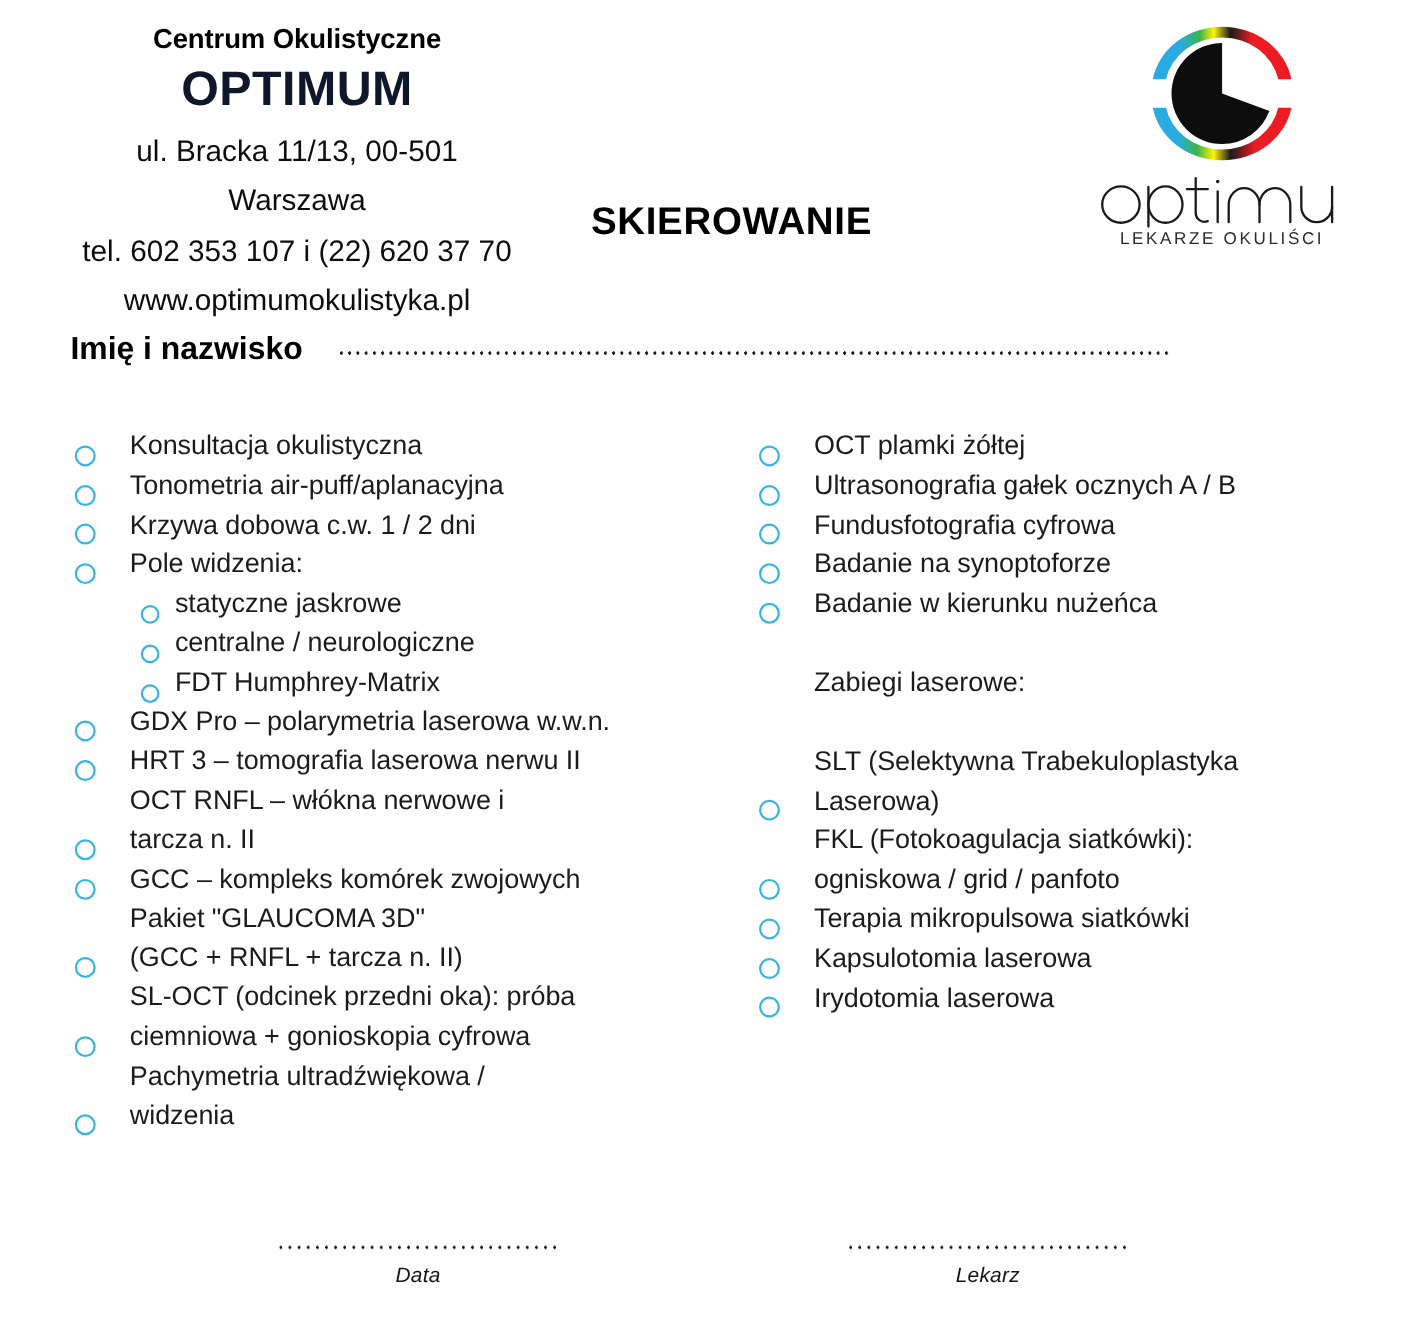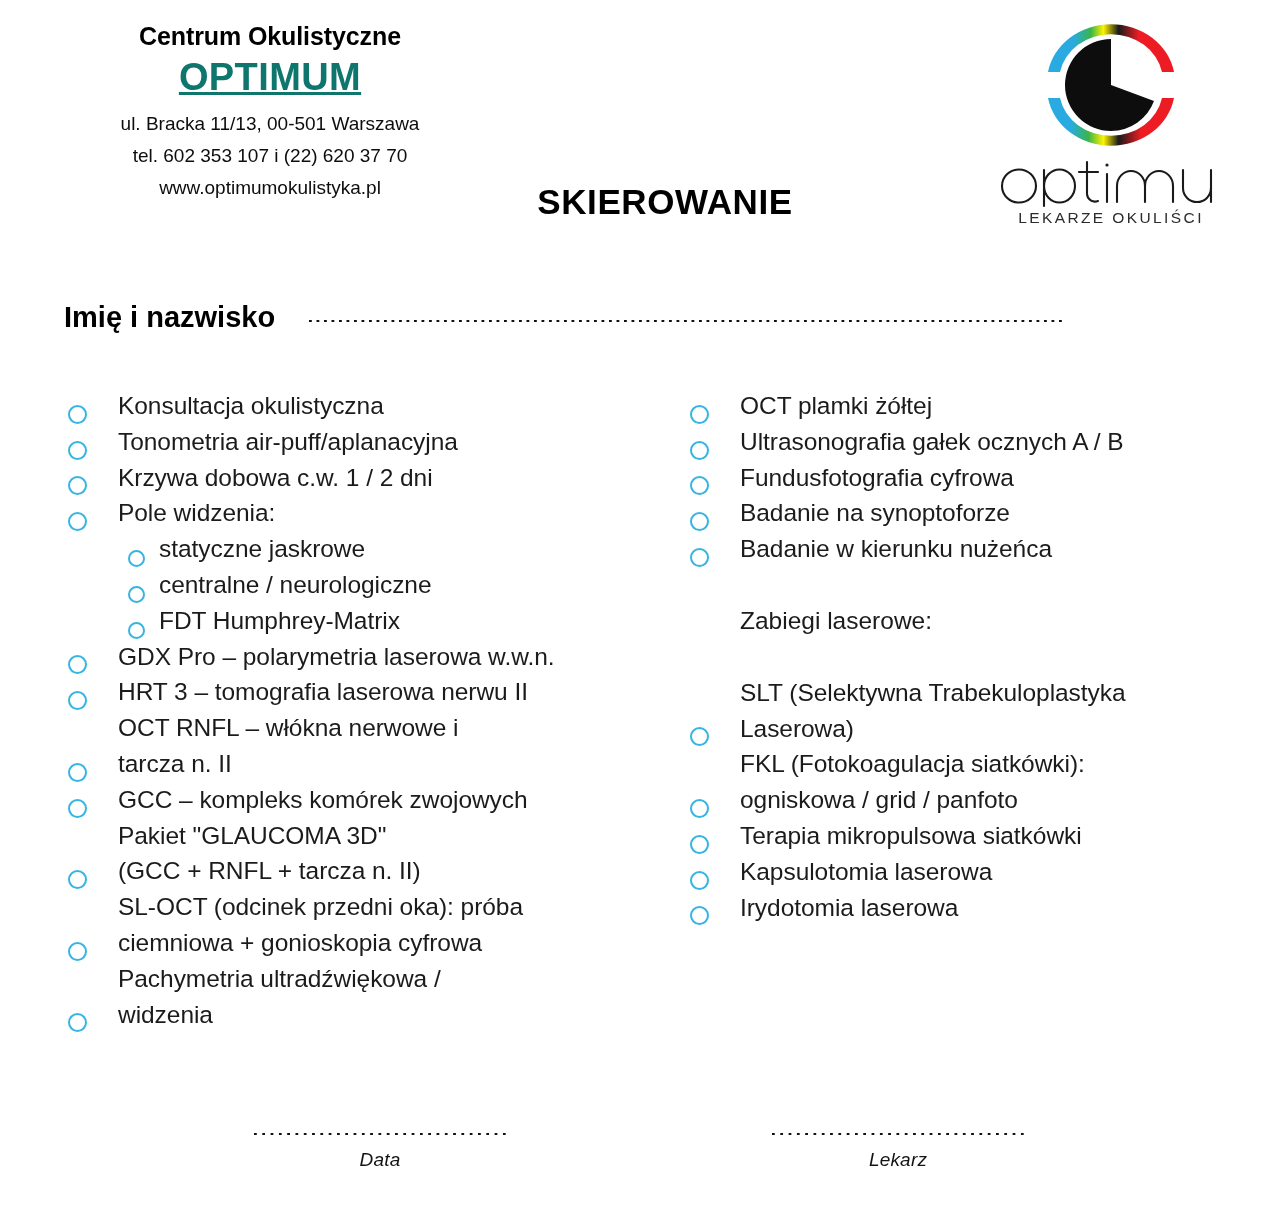--- a/index.html
+++ b/index.html
@@ -32,30 +32,29 @@
     text-align: center;
   }
   .clinic-name {
     font-size: 25px;
     font-weight: bold;
     letter-spacing: -0.1px;
     line-height: 1.16;
     color: #000;
   }
   .clinic-brand {
-    font-size: 38px;
+    font-size: 44px;
     font-weight: bold;
     letter-spacing: 0.4px;
     line-height: 1.18;
     margin-top: 4px;
-    color: #0f766e;
-    text-decoration: underline;
+    color: #0f172a;
   }
   .clinic-line {
-    font-size: 19px;
+    font-size: 27px;
     font-weight: 500;
     line-height: 1.68;
     color: #0d0d0d;
   }
   .clinic-addr { margin-top: 8px; }
 
   .doc-title {
     position: absolute;
     left: 430px;
     top: 182px;

